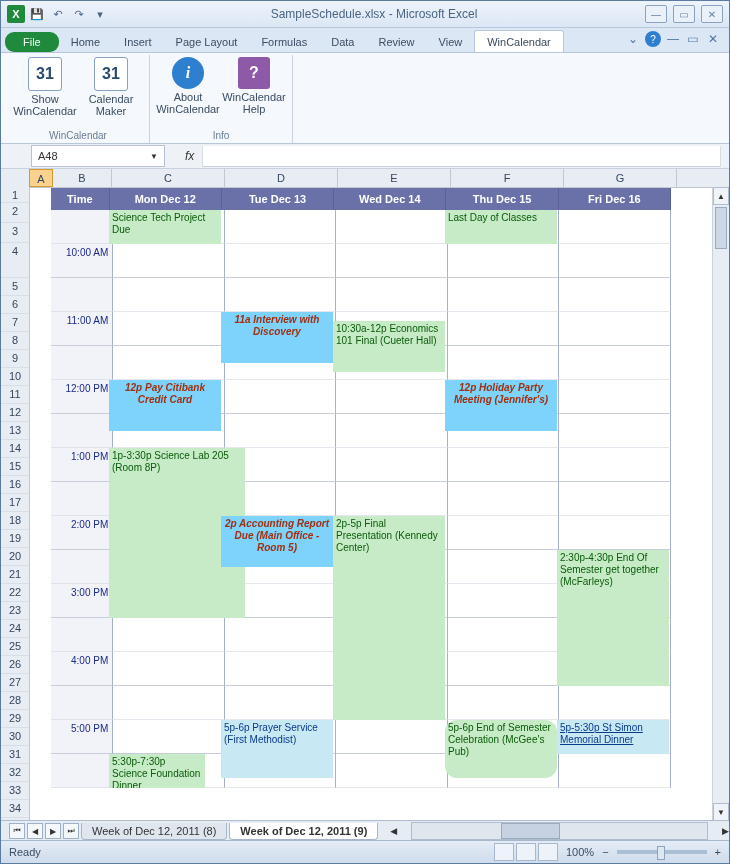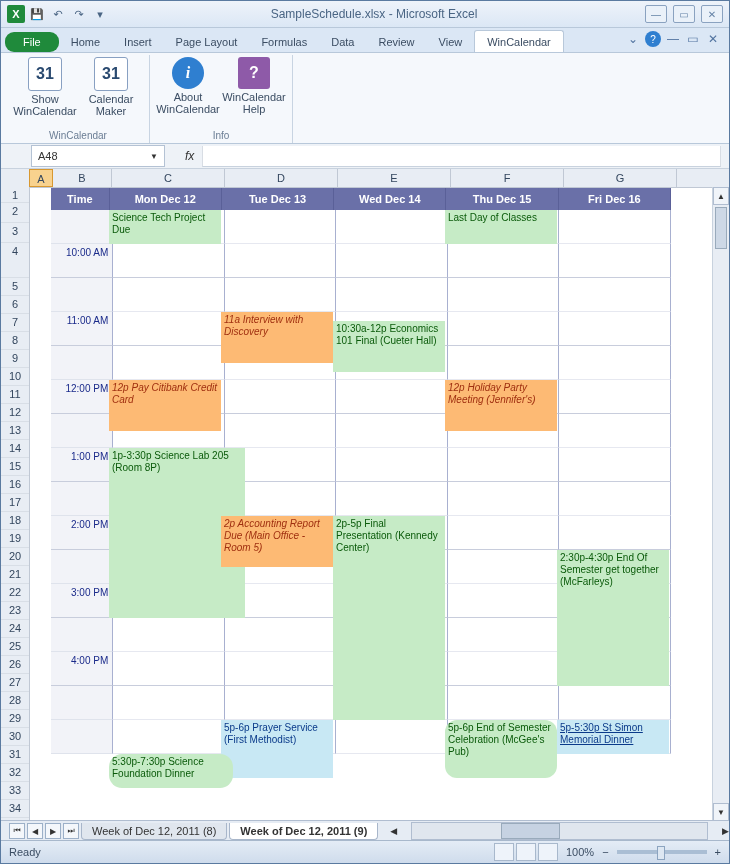--- a/index.html
+++ b/index.html
@@ -39,21 +39,21 @@
 .cal-head div { background:#6a70a8; color:#fff; font-size:11px; font-weight:bold; display:flex; align-items:center; justify-content:center; border-right:1px solid #5a6098; }
 .timecol { width:58px; }
 .daycol { width:112px; }
 .cal-body { position:relative; }
 .cal-hrow { display:flex; height:17px; }
 .cal-time { width:58px; border-right:1px solid #a8b0d0; border-bottom:1px solid #dfe3ec; text-align:right; padding-right:4px; font-size:10px; color:#1a2a8a; line-height:17px; background:#f2f3f8; }
 .cal-slot { width:112px; border-right:1px solid #a8b0d0; border-bottom:1px solid #e6e8f0; background:#fff; position:relative; }
 .hour-line { border-bottom:1px solid #c8cddc !important; }
 .event { position:absolute; font-size:10px; line-height:12px; padding:2px 3px; box-sizing:border-box; overflow:hidden; }
 .ev-green { background:#c6ebc6; color:#0a5a0a; }
-.ev-orange { background:#fdba74; color:#a03010; font-weight:normal; font-style:italic; }
+.ev-orange { background:#7dd3fc; color:#a03010; font-weight:bold; font-style:italic;text-align:center; }
 .ev-blue { background:#c8e8f4; color:#0a3a8a; }
 .statusbar { position:absolute; left:0; right:0; bottom:0; height:22px; background:linear-gradient(#e4ecf6,#cfdcec); border-top:1px solid #a8b8cc; display:flex; align-items:center; font-size:11px; color:#3b4d63; padding:0 8px; }
 .sheettabs { position:absolute; left:0; right:0; bottom:22px; height:20px; background:#e6ecf4; border-top:1px solid #b0bdd0; display:flex; align-items:center; font-size:11px; padding-left:8px; }
 .tab-arrow { width:14px; height:14px; border:1px solid #9cb0c8; margin-right:2px; display:flex; align-items:center; justify-content:center; font-size:8px; background:#f4f7fb; }
 .sheettab { padding:2px 10px; background:#e0e6ee; border:1px solid #a8b6ca; border-top:none; border-radius:0 0 4px 4px; margin-right:2px; }
 .sheettab.active { background:#fff; font-weight:bold; }
 .hscroll-container { flex:1; display:flex; align-items:center; margin-left:10px; }
 .hscroll { flex:1; height:16px; background:#e0e6ee; border:1px solid #b0bdd0; position:relative; margin:0 14px; }
 .hscroll-thumb { position:absolute; left:30%; width:20%; height:100%; background:#c6d2e2; border:1px solid #9ab; box-sizing:border-box; }
 .statusbar .views { margin-left:auto; display:flex; align-items:center; gap:2px; }
@@ -317,20 +317,28 @@
         </div>
         <div class="cal-hrow" style="height: 34px;">
           <div class="cal-time"></div>
           <div class="cal-slot"></div>
           <div class="cal-slot"></div>
           <div class="cal-slot"></div>
           <div class="cal-slot"></div>
           <div class="cal-slot"></div>
         </div>
         <div class="cal-hrow" style="height: 34px;">
+          <div class="cal-time hour-line">5:00 PM</div>
+          <div class="cal-slot hour-line"></div>
+          <div class="cal-slot hour-line"></div>
+          <div class="cal-slot hour-line"></div>
+          <div class="cal-slot hour-line"></div>
+          <div class="cal-slot hour-line"></div>
+        </div>
+        <div class="cal-hrow" style="height: 34px;">
           <div class="cal-time"></div>
           <div class="cal-slot"></div>
           <div class="cal-slot"></div>
           <div class="cal-slot"></div>
           <div class="cal-slot"></div>
           <div class="cal-slot"></div>
         </div>
 
       <div class="event ev-green" style="left:58px;top:0;width:112px;height:34px;">Science Tech Project Due</div>
       <div class="event ev-green" style="left:394px;top:0;width:112px;height:34px;">Last Day of Classes</div>
@@ -338,21 +346,21 @@
       <div class="event ev-orange" style="left:170px;top:102px;width:112px;height:51px;">11a Interview with Discovery</div>
       <div class="event ev-orange" style="left:58px;top:170px;width:112px;height:51px;">12p Pay Citibank Credit Card</div>
       <div class="event ev-orange" style="left:394px;top:170px;width:112px;height:51px;">12p Holiday Party Meeting (Jennifer's)</div>
       <div class="event ev-green" style="left:58px;top:238px;width:136px;height:170px;">1p-3:30p Science Lab 205 (Room 8P)</div>
       <div class="event ev-orange" style="left:170px;top:306px;width:112px;height:51px;">2p Accounting Report Due (Main Office - Room 5)</div>
       <div class="event ev-green" style="left:282px;top:306px;width:112px;height:204px;">2p-5p Final Presentation (Kennedy Center)</div>
       <div class="event ev-green" style="left:506px;top:340px;width:112px;height:136px;">2:30p-4:30p End Of Semester get together (McFarleys)</div>
       <div class="event ev-blue" style="left:170px;top:510px;width:112px;height:58px;">5p-6p Prayer Service (First Methodist)</div>
       <div class="event ev-green" style="left:394px;top:510px;width:112px;height:58px;border-radius:12px;">5p-6p End of Semester Celebration (McGee's Pub)</div>
       <div class="event ev-blue" style="left:506px;top:510px;width:112px;height:34px;text-decoration:underline;">5p-5:30p St Simon Memorial Dinner</div>
-      <div class="event ev-green" style="left:58px;top:544px;width:124px;height:34px;border-radius:13px;">5:30p-7:30p Science Foundation Dinner</div>
+      <div class="event ev-green" style="left:58px;top:544px;width:96px;height:34px;">5:30p-7:30p Science Foundation Dinner</div>
     </div>
   </div>
 
   <div class="vscroll">
     <div class="vs-btn">▲</div>
     <div class="vs-thumb"></div>
     <div class="vs-btn" style="position:absolute;bottom:0;left:0;right:0;">▼</div>
   </div>
 </div>
 

